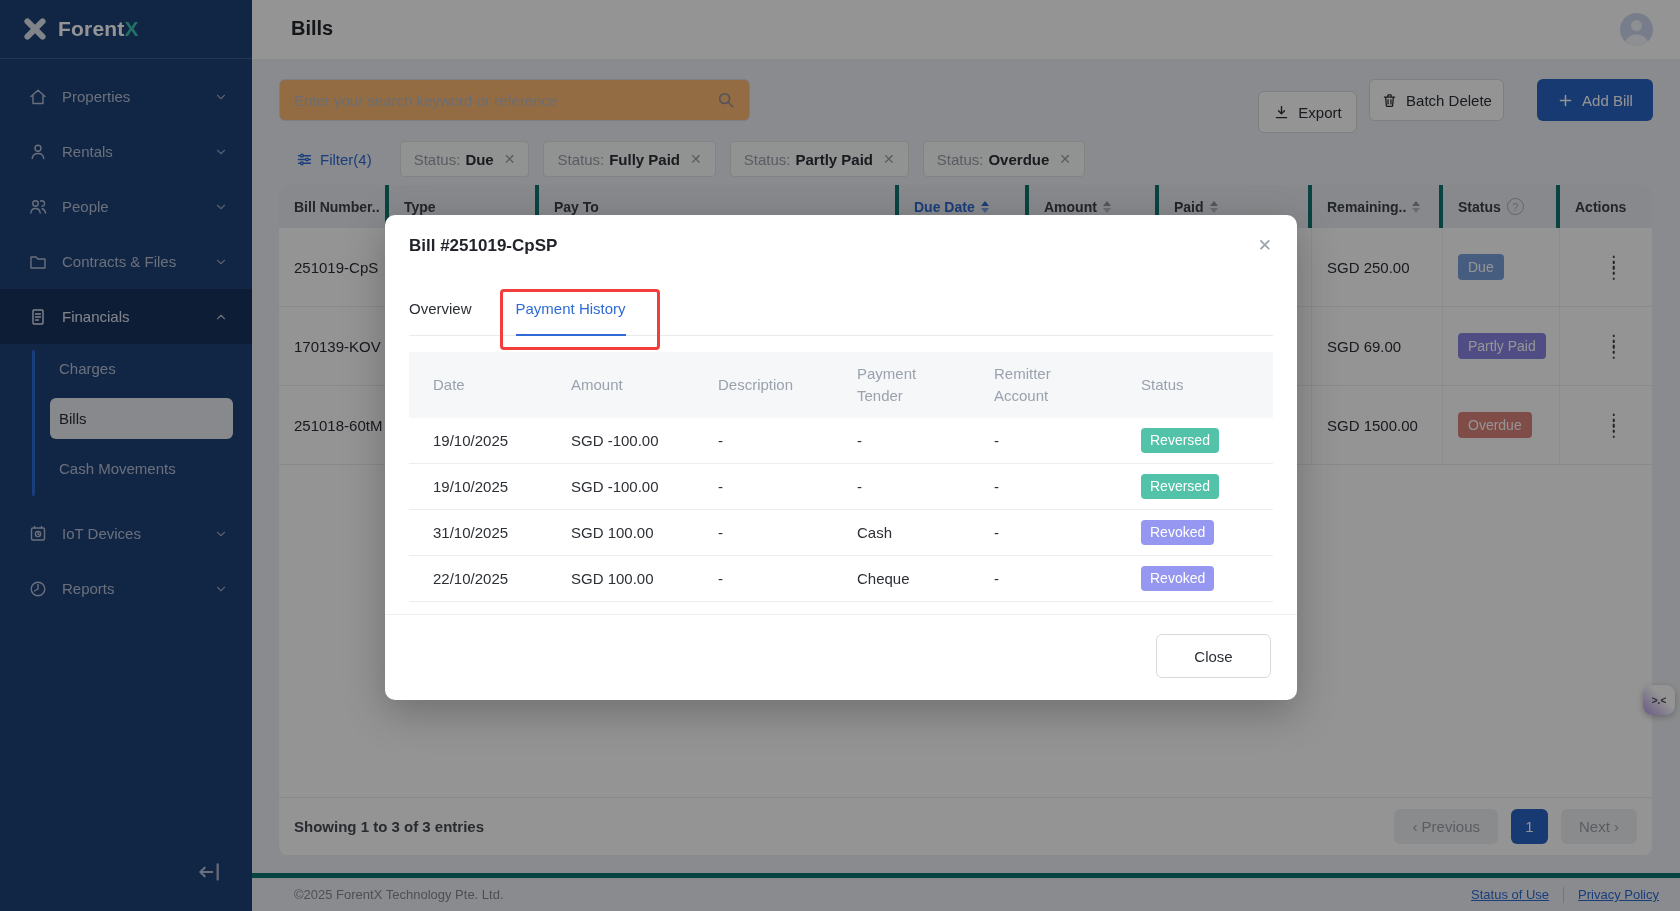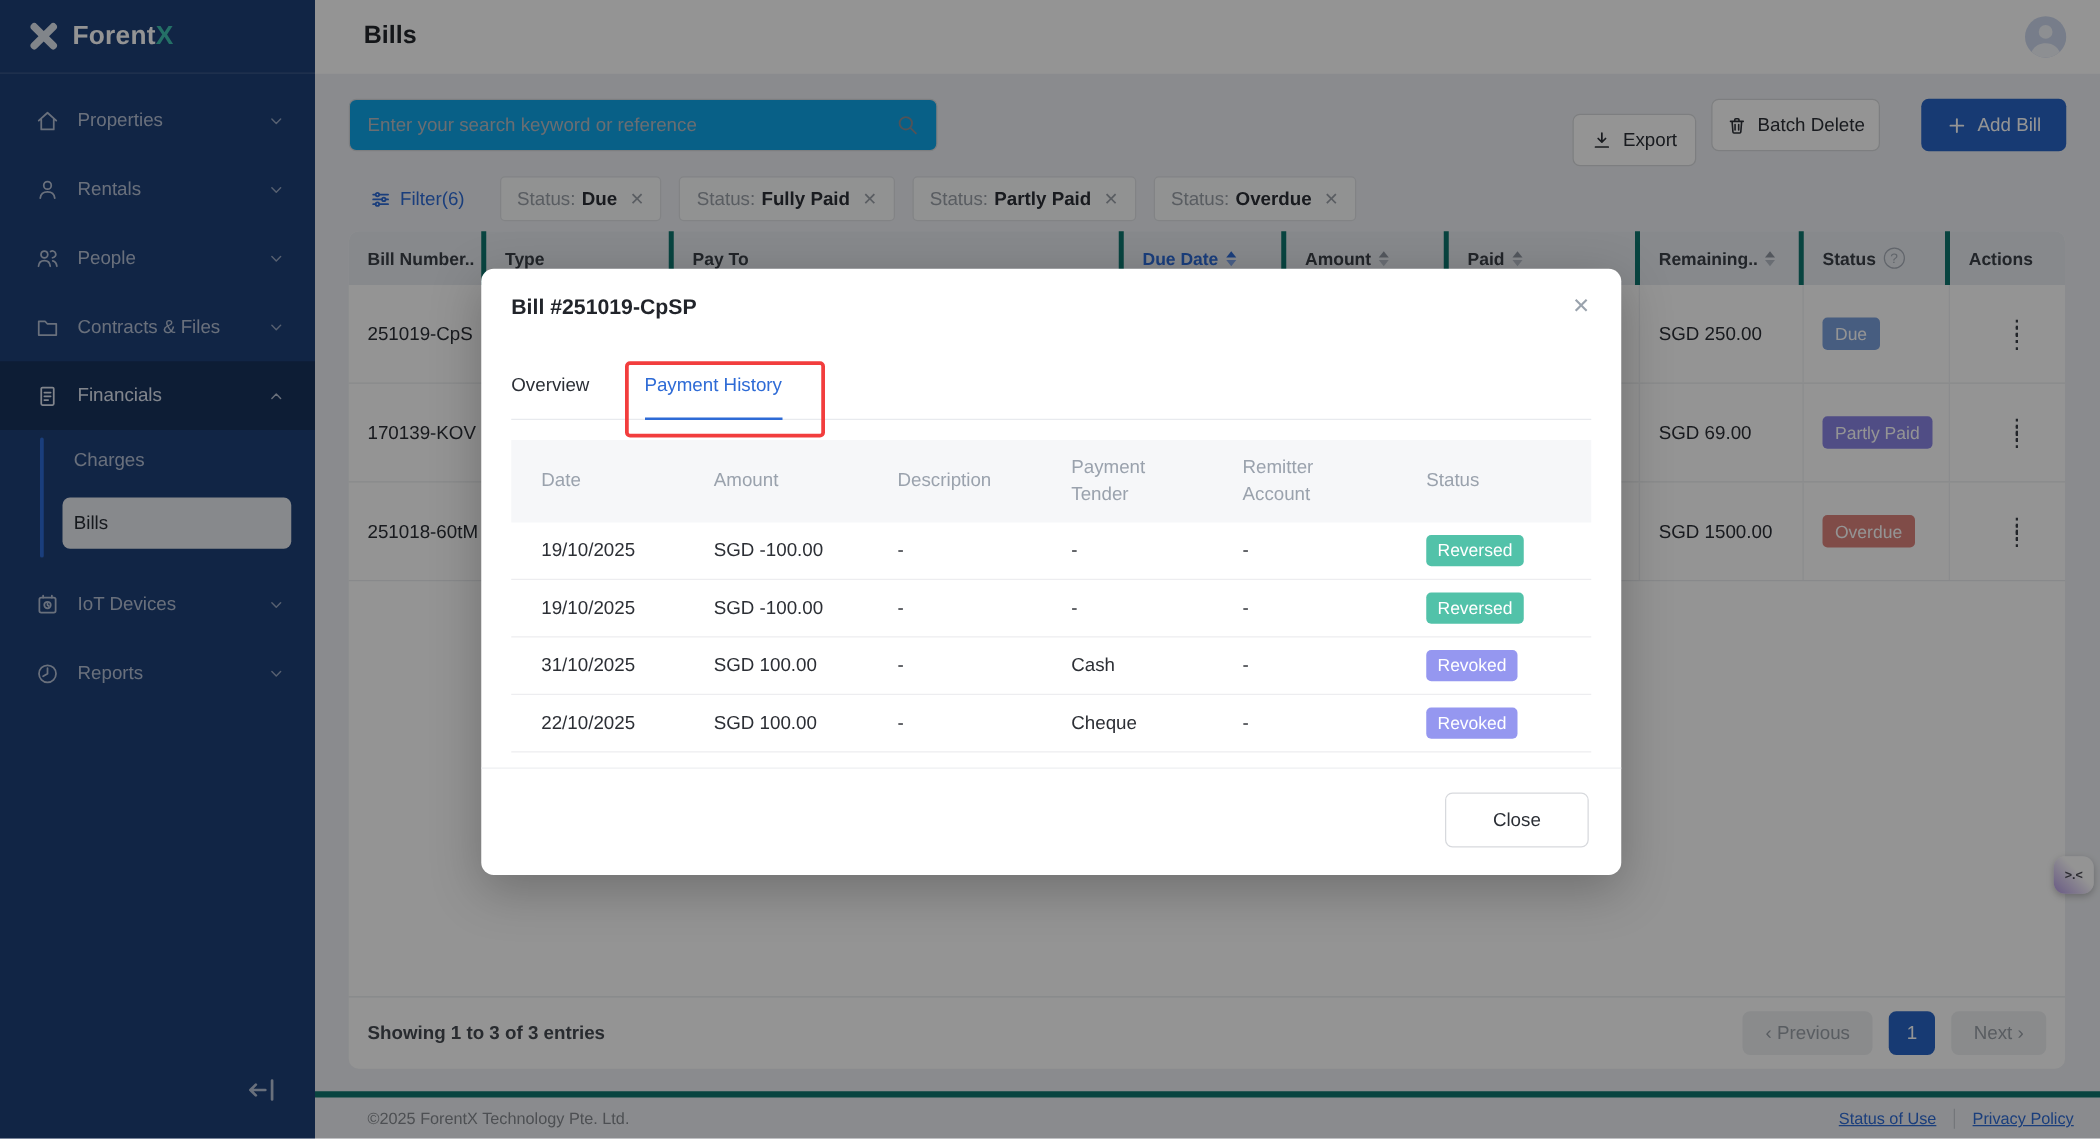--- a/index.html
+++ b/index.html
@@ -24,21 +24,21 @@
   .sub-item { margin:0 19px 9px 50px; width:183px; height:41px; display:flex; align-items:center; padding-left:9px; border-radius:6px; color:#b6c1d6; font-size:15px; cursor:pointer; }
   .sub-item.active { background:#e9ecf1; color:#262b33; }
   .collapse-btn { position:absolute; left:196px; bottom:28px; width:26px; height:24px; color:#b6c1d6; cursor:pointer; }
 
   
   .topbar { position:absolute; left:252px; top:0; right:0; height:59px; background:#ffffff; }
   .page-title { position:absolute; left:39px; top:17px; font-size:20px; font-weight:700; color:#23262c; }
   .avatar { position:absolute; right:27px; top:13px; width:33px; height:33px; border-radius:50%; background:#cdd8ee; overflow:hidden; cursor:pointer; }
 
   
-  .search-box { position:absolute; left:279px; top:79px; width:471px; height:42px; background:#0ea5e9; border:1px solid #d8dadd; border-radius:6px; display:flex; align-items:center; padding:0 14px; }
+  .search-box { position:absolute; left:279px; top:79px; width:471px; height:42px; background:#fdba74; border:1px solid #d8dadd; border-radius:6px; display:flex; align-items:center; padding:0 14px; }
   .search-box input { border:none; outline:none; flex:1; font-size:15px; color:#2b2f36; font-family:inherit; background:transparent; }
   .search-box input::placeholder { color:#b9bdc4; }
   .search-ico { width:18px; height:18px; color:#8a8f98; }
   .btn { position:absolute; top:79px; height:42px; background:#fff; border:1px solid #d8dadd; border-radius:6px; display:flex; align-items:center; justify-content:center; gap:8px; font-size:15px; color:#2b2f36; cursor:pointer; }
   .btn svg { width:17px; height:17px; }
   .btn-export { left:1258px; width:99px;margin-top:12px; }
   .btn-batch { left:1369px; width:135px; }
   .btn-add { left:1537px; width:116px; background:#2965c7; border:none; color:#fff; }
 
   
@@ -173,20 +173,21 @@
           </span>
           <span class="s-label">Financials</span>
           <svg class="s-chev" viewBox="0 0 20 20" fill="none" stroke="currentColor" stroke-width="1.6" stroke-linecap="round" stroke-linejoin="round">
             <path d="M5 12.5 l5-5 5 5"></path>
           </svg>
         </div>
         <div class="submenu">
           <div class="submenu-line"></div>
           <div class="sub-item">Charges</div>
           <div class="sub-item active">Bills</div>
+          <div class="sub-item">Cash Movements</div>
         </div>
         <div class="side-item">
           <span class="s-icon" style="display:inline-flex">
             <svg viewBox="0 0 20 20" fill="none" stroke="currentColor" stroke-width="1.4" stroke-linecap="round" stroke-linejoin="round" class="">
               <rect x="3.5" y="4" width="13" height="12" rx="1.5"></rect>
               <path d="M6.5 4 V2.5 M13.5 4 V2.5"></path>
               <circle cx="10" cy="10" r="2.6"></circle>
               <path d="M10 8.6 v1.4 l1 .8"></path>
             </svg>
           </span>
@@ -252,21 +253,21 @@
   </button>
 
   <div class="filter-row">
     <span class="filter-link">
       <svg viewBox="0 0 20 20" fill="none" stroke="#2e6bd6" stroke-width="1.7" stroke-linecap="round">
           <path d="M3 5.5 h14 M3 10 h14 M3 14.5 h14"></path>
           <circle cx="7" cy="5.5" r="1.6" fill="#fff"></circle>
           <circle cx="13" cy="10" r="1.6" fill="#fff"></circle>
           <circle cx="7" cy="14.5" r="1.6" fill="#fff"></circle>
         </svg>
-      <span>Filter(6)</span>
+      <span>Filter(4)</span>
     </span>
     <span id="chips-holder" style="display:flex;">
         <span class="chip">
           <span class="c-prefix">Status:</span>
           <span class="c-value">Due</span>
           <span class="c-x">✕</span>
         </span>
         <span class="chip">
           <span class="c-prefix">Status:</span>
           <span class="c-value">Fully Paid</span>

